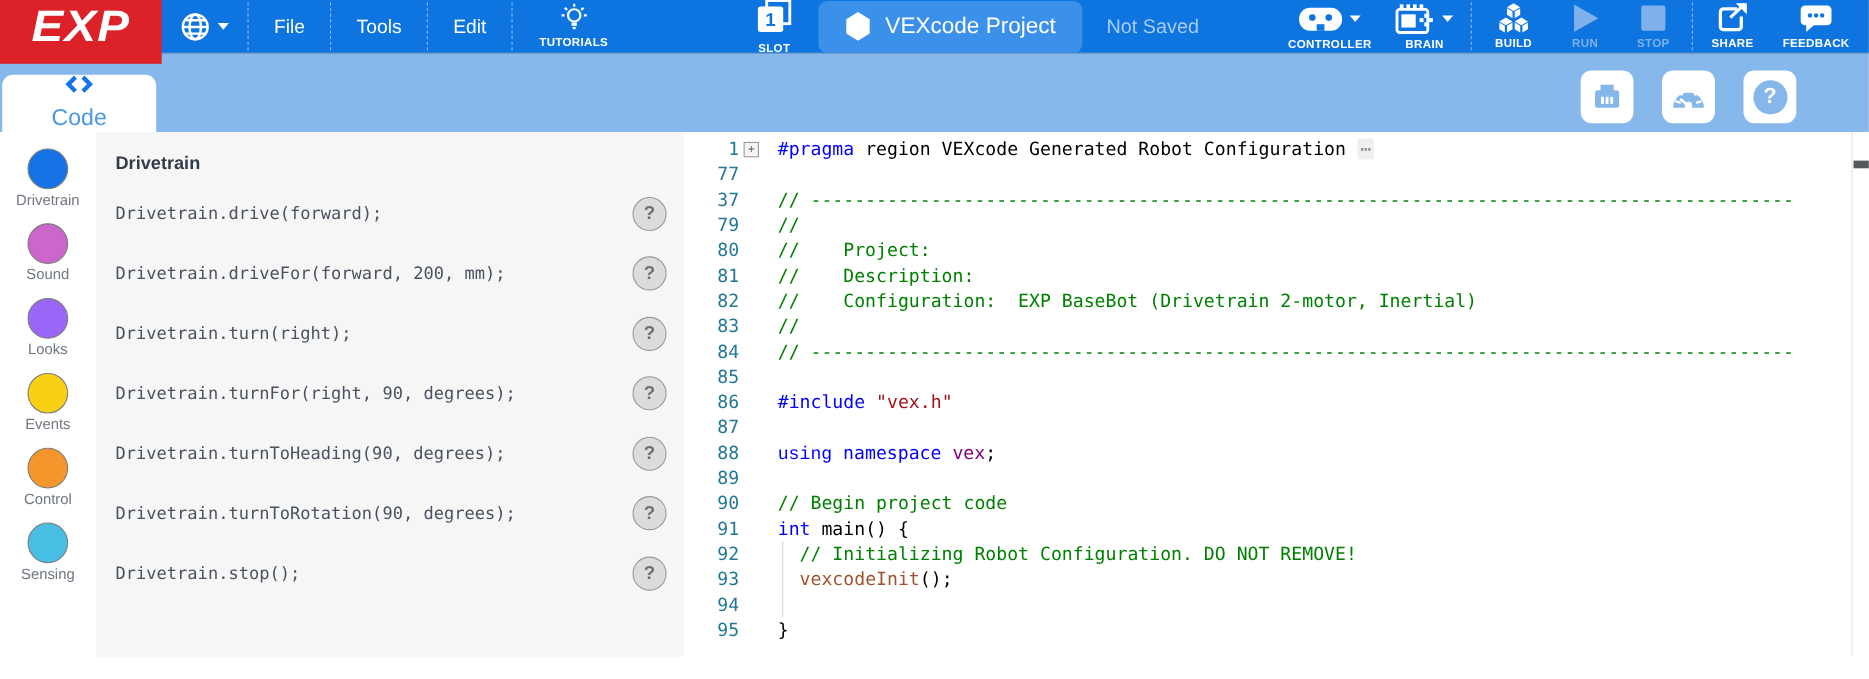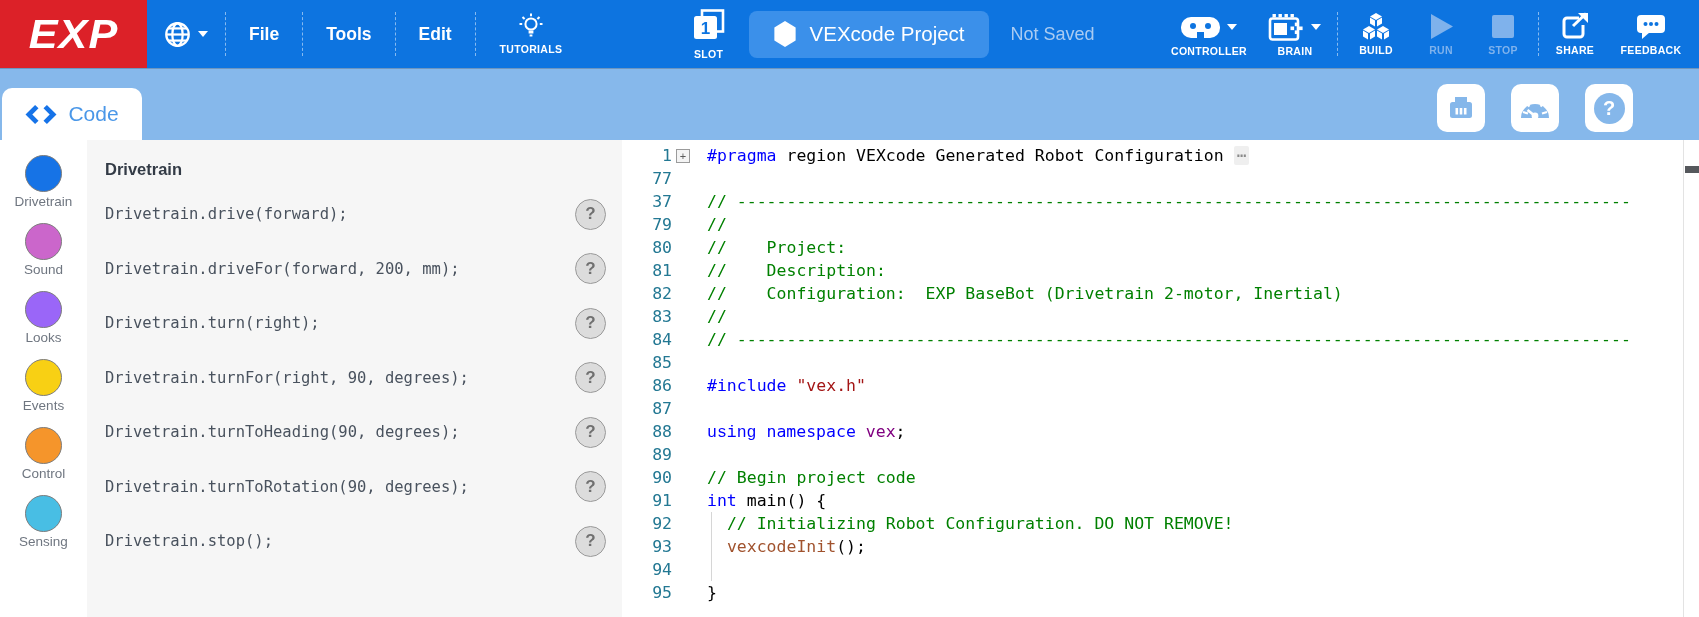--- a/index.html
+++ b/index.html
@@ -1,30 +1,30 @@
 <!DOCTYPE html>
 <html><head>
 <meta charset="utf-8">
 <style>
   * { margin:0; padding:0; box-sizing:border-box; }
   html,body { width:1699px; height:617px; overflow:hidden; background:#fff;
               font-family:"Liberation Sans", sans-serif; }
 
   
-  .topbar { height:68px; background:#0D74E0; display:flex; align-items:center;
+  .topbar { height:48px; background:#0D74E0; display:flex; align-items:center;
             color:#fff; position:relative; box-shadow:0 1px 0 rgba(0,0,0,.18); z-index:5; }
   .logo { width:147px; height:68px; background:#DC2128; display:flex;
           align-items:center; justify-content:center; flex:none; }
   .logo span { font-size:40px; font-weight:900; font-style:italic;
                transform:scaleX(1.08); letter-spacing:1px; }
   .globe-group { display:flex; align-items:center; gap:7px; padding:0 17px; cursor:pointer; }
   .caret { width:0; height:0; border-left:5px solid transparent;
            border-right:5px solid transparent; border-top:6px solid #fff; }
   .vsep { height:44px; border-left:1px dashed rgba(255,255,255,.5); }
-  .menu-item { font-size:17.5px; padding:0 23px; cursor:pointer;font-weight:bold; }
+  .menu-item { font-size:17.5px; padding:0 23px; cursor:pointer; }
   .tb-stack { display:flex; flex-direction:column; align-items:center;
               justify-content:center; gap:3px; cursor:pointer; }
   .tb-label { font-size:10.5px; font-weight:bold; letter-spacing:.3px;text-align:center; }
   .tutorials { margin-left:14px; padding:0 10px; }
   .mid-spacer { width:46px; flex:none; }
   .slot { margin-left:auto; }
   .project-btn { margin-left:20px; height:47px; background:#3B90EA; border:none;
                  border-radius:8px; display:flex; align-items:center; gap:13px;
                  padding:0 24px; color:#fff; font-size:20.5px; cursor:pointer;
                  font-family:"Liberation Sans",sans-serif; }
@@ -32,21 +32,21 @@
   .right-group { margin-left:auto; display:flex; align-items:center; gap:6px; padding-right:8px; }
   .dev-btn { width:88px; }
   .icon-caret-row { display:flex; align-items:center; gap:6px; height:30px; }
   .disabled { color:#7FB2EC; }
   .w64{width:64px;} .w60{width:60px;} .w54{width:54px;} .w58{width:58px;} .w80{width:80px;}
 
   
   .toolbar { height:72px; background:#86B8EB; position:relative; }
   .code-tab { position:absolute; left:2px; top:20px; width:140px; height:52px;
               background:#fff; border-radius:10px 10px 0 0; display:flex;
-              align-items:center; justify-content:center; gap:11px; cursor:pointer; }
+              align-items:center; justify-content:center; gap:11px; cursor:pointer;flex-direction:column; }
   .code-tab .txt { color:#4A97E8; font-size:21px; }
   .tb-right { position:absolute; right:66px; top:16px; display:flex; gap:26px; }
   .tb-btn { width:48px; height:48px; background:#fff; border:none; border-radius:10px;
             display:flex; align-items:center; justify-content:center; cursor:pointer; }
   .help-round { width:31px; height:31px; border-radius:50%; background:#85B7EA;
                 color:#fff; font-weight:bold; font-size:20px; display:flex;
                 align-items:center; justify-content:center; }
 
   
   .content { display:flex; height:477px; }

